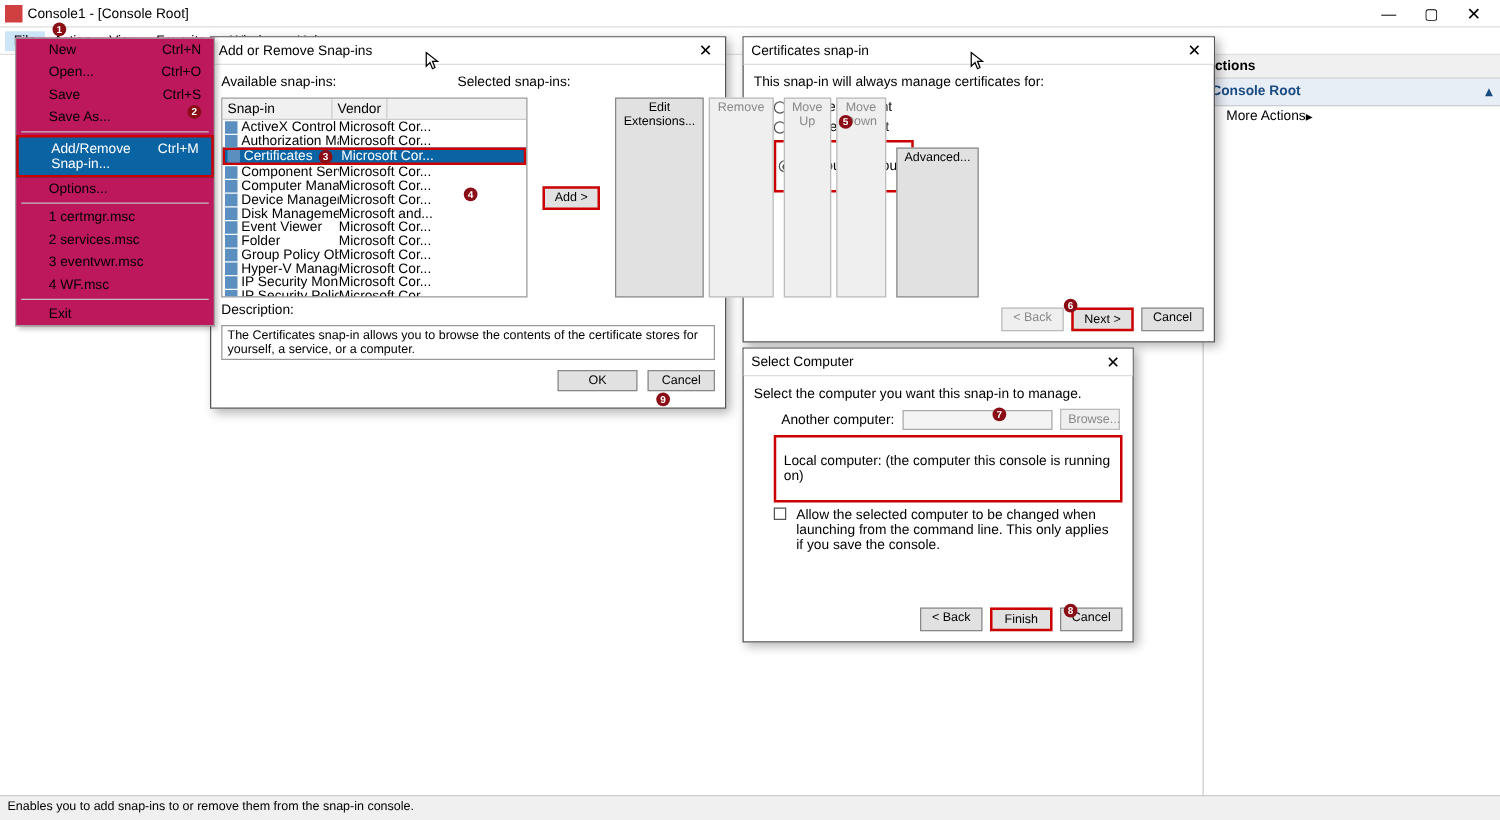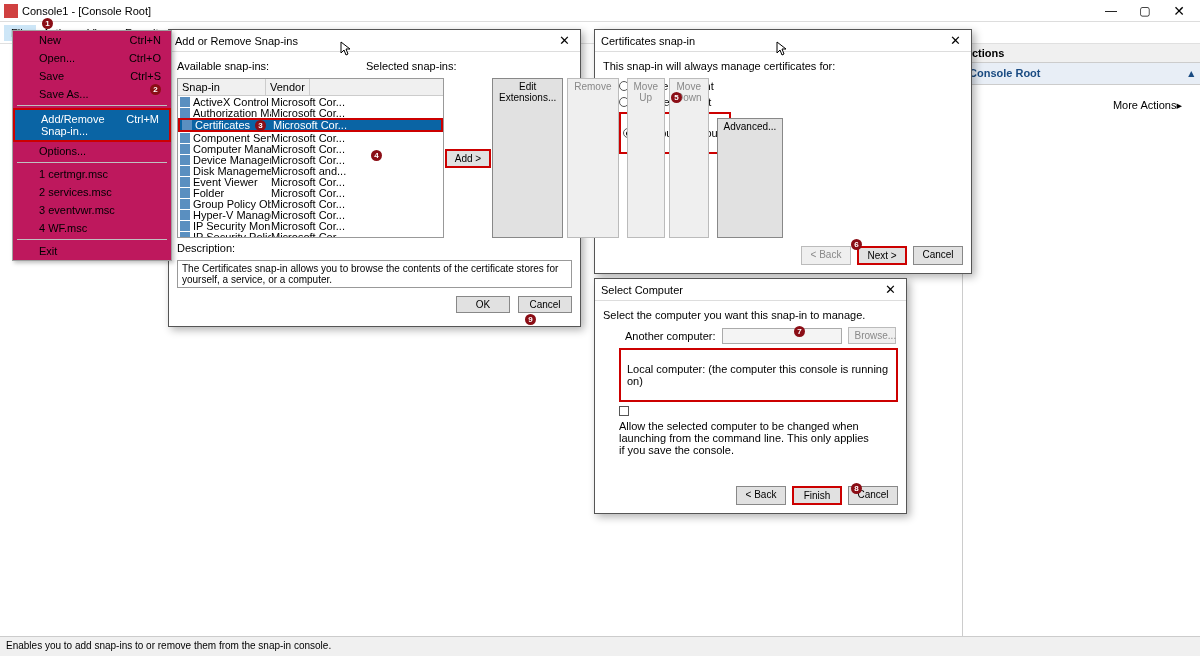--- a/index.html
+++ b/index.html
@@ -23,31 +23,31 @@
 .file-dropdown { position:absolute; left:12px; top:30px; width:160px; background:#be185d; border:1px solid #a0a0a0; box-shadow:2px 2px 4px rgba(0,0,0,0.25); z-index:50;}
 .file-dropdown .fd-row { display:flex; justify-content:space-between; padding:3px 10px 3px 26px; }
 .file-dropdown .sep { height:1px; background:#c0c0c0; margin:2px 4px; }
 .file-dropdown .fd-row.hl { background:#0a64a4; color:#fff; border:2px solid #c00; }
 .statusbar { position:absolute; left:0; right:0; bottom:0; height:20px; background:#f0f0f0; border-top:1px solid #ccc; padding:3px 6px; font-size:10px; }
 
 
 .actions { position:absolute; top:44px; right:0; width:238px; bottom:20px; border-left:1px solid #ccc; }
 .actions .ah { background:#f0f0f0; padding:3px 1px; font-weight:600; border-bottom:1px solid #ccc; }
 .actions .ah2 { background:#e8eef6; padding:4px 6px; font-weight:600; color:#1a4b82; border-bottom:1px solid #ccc; display:flex; justify-content:space-between;}
-.actions .ai { padding:14px 18px; display:flex; justify-content:flex-end; }
+.actions .ai { padding:2px 18px; display:flex; justify-content:flex-start; }
 
 
 .dialog { position:absolute; background:#fff; border:1px solid #555; box-shadow:3px 3px 8px rgba(0,0,0,0.3); }
 .dialog .dlg-title { height:22px; background:#fff; display:flex; align-items:center; justify-content:space-between; padding:0 6px; border-bottom:1px solid #ddd; }
 .dialog .dlg-body { padding:8px; font-size:10px; }
 .dlg-close { font-size:13px; padding:0 4px; }
 
 
 .d1 { left:168px; top:29px; width:413px; height:298px; z-index:30; }
-.snapin-columns { display:flex; gap:1px; margin-top:6px; }
+.snapin-columns { display:flex; gap:12px; margin-top:6px; }
 .snap-list { flex:1; border:1px solid #999; height:160px; overflow:hidden; position:relative; font-size:10px;}
 .snap-list .hdr { display:flex; background:#f0f0f0; border-bottom:1px solid #ccc; }
 .snap-list .hdr span { padding:2px 4px; border-right:1px solid #ccc; }
 .snap-list .row { display:flex; padding:0px 2px; align-items:center; height:11px; white-space:nowrap;}
 .snap-list .row .ic { width:10px; height:10px; background:#5a8fc0; margin-right:3px; flex-shrink:0;}
 .snap-list .row.sel { background:#0a64a4; color:#fff; border:2px solid #c00; height:14px;}
 .snap-list .row span:first-of-type { width:78px; overflow:hidden; }
 .snap-midcol { width:46px; display:flex; flex-direction:column; justify-content:center; }
 .btn { background:#e1e1e1; border:1px solid #888; padding:2px 6px; font-size:10px; text-align:center; }
 .btn.dis { color:#888; background:#efefef; border-color:#bbb;}
@@ -249,21 +249,21 @@
         <div style="height:10px"></div>
         <div class="btn dis">Move Up</div>
         <div class="btn dis">Move Down</div>
         <div style="flex:1"></div>
         <div class="btn" style="margin-top:40px">Advanced...</div>
       </div>
     </div>
     <div style="margin-top:4px">Description:</div>
     <div class="desc-box">The Certificates snap-in allows you to browse the contents of the certificate stores for yourself, a service, or a computer.</div>
     <div class="d1-footer">
-      <div class="btn" style="width:54px">OK</div>
+      <div class="btn" style="width:64px">OK</div>
       <div class="btn" style="width:54px">Cancel</div>
     </div>
   </div>
 </div>
 <span class="bullet" style="left:255px; top:120px">3</span>
 <span class="bullet" style="left:371px; top:150px">4</span>
 <span class="bullet" style="left:525px; top:314px">9</span>
 
 <div class="dialog d2">
   <div class="dlg-title">
@@ -308,21 +308,21 @@
         <span>Another computer:</span>
         <span class="txt-input"></span>
         <span class="btn dis" style="width:48px;">Browse...</span>
       </div>
     <div class="radio-row">
         <span class="redbox" style="display:flex;align-items:center;gap:4px;">
           <span class="radio on"></span>
           <span>Local computer:  (the computer this console is running on)</span>
         </span>
       </div>
-    <div class="radio-row" style="align-items:flex-start;flex-direction:column;">
+    <div class="radio-row" style="align-items:flex-start;">
         <span class="cbox"></span>
         <span style="max-width:250px;">Allow the selected computer to be changed when launching from the command line.  This only applies if you save the console.</span>
       </div>
   </div>
   <div class="d3-footer">
     <div class="btn" style="width:50px">&lt; Back</div>
     <div class="btn hl" style="width:50px">Finish</div>
     <div class="btn" style="width:50px">Cancel</div>
   </div>
 </div>

